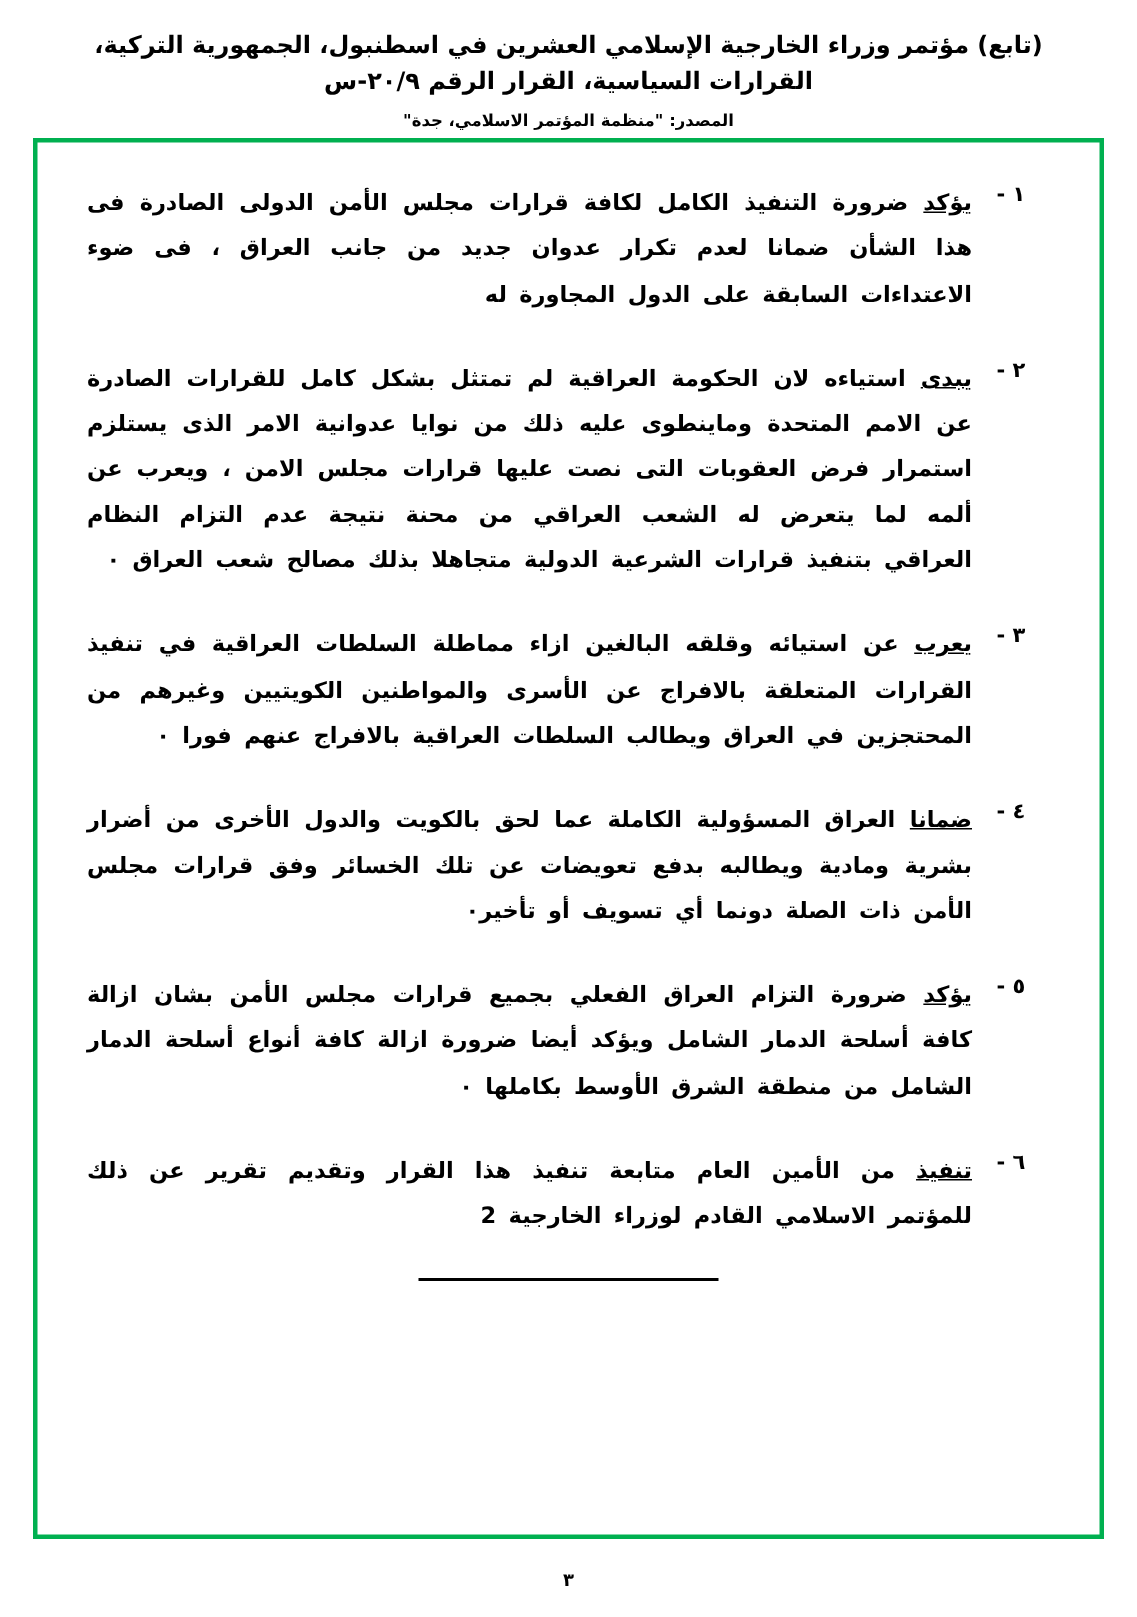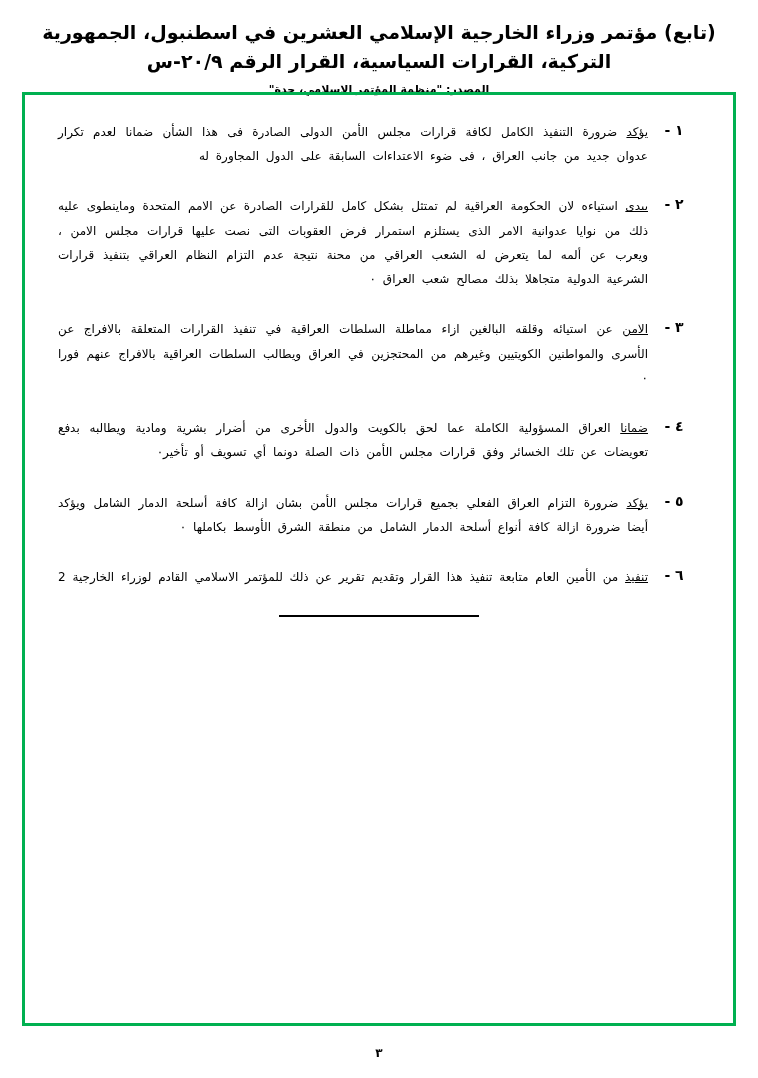--- a/index.html
+++ b/index.html
@@ -20,21 +20,21 @@
     height: 1078px;
     position: relative;
     box-sizing: border-box;
     padding: 0;
   }
   .doc-header {
     text-align: center;
     padding: 18px 26px 0 26px;
   }
   .doc-title {
-    font-size: 19px;
+    font-size: 16px;
     font-weight: bold;
     line-height: 1.5;
     direction: rtl;
     letter-spacing: 0px;
   }
   .doc-source {
     font-size: 11px;
     font-weight: bold;
     margin-top: 8px;
     direction: rtl;
@@ -69,22 +69,22 @@
     flex: 0 0 52px;
     text-align: center;
     font-size: 14px;
     font-weight: bold;
     padding-top: 2px;
     white-space: nowrap;
     direction: rtl;
   }
   .clause-body {
     flex: 1 1 auto;
-    font-size: 12px;
-    font-weight: normal;
+    font-size: 15px;
+    font-weight: bold;
     line-height: 2.02;
     text-align: justify;
     text-align-last: right;
     word-spacing: 3px;
     letter-spacing: 0.4px;
     direction: rtl;
   }
   .clause-body .verb {
     text-decoration: underline;
   }
@@ -123,21 +123,21 @@
       <div class="clause-body"><span class="verb">يؤكد</span><span> ضرورة التنفيذ الكامل لكافة قرارات مجلس الأمن الدولى الصادرة فى هذا الشأن ضمانا لعدم تكرار عدوان جديد من جانب العراق ، فى ضوء الاعتداءات السابقة على الدول المجاورة له</span></div>
     </div>
 
     <div class="clause">
       <div class="clause-num">٢ -</div>
       <div class="clause-body"><span class="verb">يبدى</span><span> استياءه لان الحكومة العراقية لم تمتثل بشكل كامل للقرارات الصادرة عن الامم المتحدة وماينطوى عليه ذلك من نوايا عدوانية الامر الذى يستلزم استمرار فرض العقوبات التى نصت عليها قرارات مجلس الامن ، ويعرب عن ألمه لما يتعرض له الشعب العراقي من محنة نتيجة عدم التزام النظام العراقي بتنفيذ قرارات الشرعية الدولية متجاهلا بذلك مصالح شعب العراق ٠</span></div>
     </div>
 
     <div class="clause">
       <div class="clause-num">٣ -</div>
-      <div class="clause-body"><span class="verb">الامن</span><span> عن استيائه وقلقه البالغين ازاء مماطلة السلطات العراقية في تنفيذ القرارات المتعلقة بالافراج عن الأسرى والمواطنين الكويتيين وغيرهم من المحتجزين في العراق ويطالب السلطات العراقية بالافراج عنهم فورا ٠</span></div>
+      <div class="clause-body"><span class="verb">يعرب</span><span> عن استيائه وقلقه البالغين ازاء مماطلة السلطات العراقية في تنفيذ القرارات المتعلقة بالافراج عن الأسرى والمواطنين الكويتيين وغيرهم من المحتجزين في العراق ويطالب السلطات العراقية بالافراج عنهم فورا ٠</span></div>
     </div>
 
     <div class="clause">
       <div class="clause-num">٤ -</div>
       <div class="clause-body"><span class="verb">ضمانا</span><span> العراق المسؤولية الكاملة عما لحق بالكويت والدول الأخرى من أضرار بشرية ومادية ويطالبه بدفع تعويضات عن تلك الخسائر وفق قرارات مجلس الأمن ذات الصلة دونما أي تسويف أو تأخير٠</span></div>
     </div>
 
     <div class="clause">
       <div class="clause-num">٥ -</div>
       <div class="clause-body"><span class="verb">يؤكد</span><span> ضرورة التزام العراق الفعلي بجميع قرارات مجلس الأمن بشان ازالة كافة أسلحة الدمار الشامل ويؤكد أيضا ضرورة ازالة كافة أنواع أسلحة الدمار الشامل من منطقة الشرق الأوسط بكاملها ٠</span></div>

